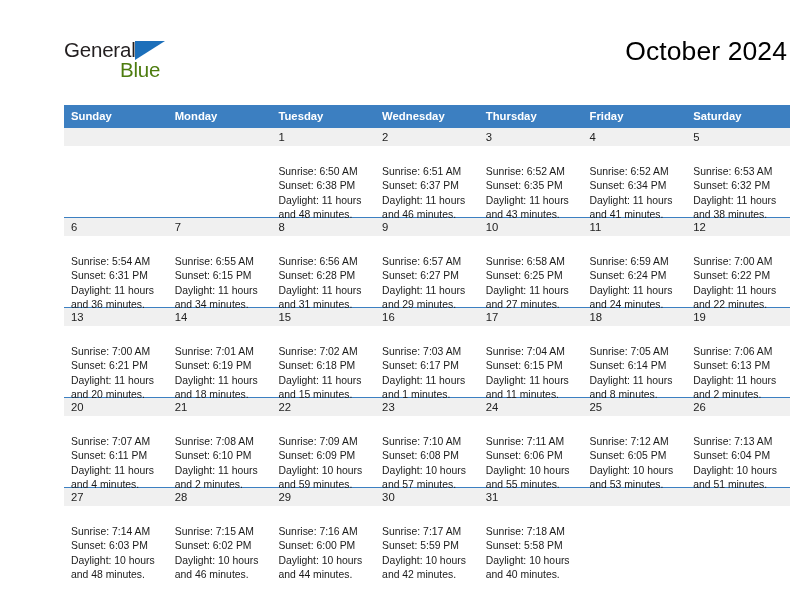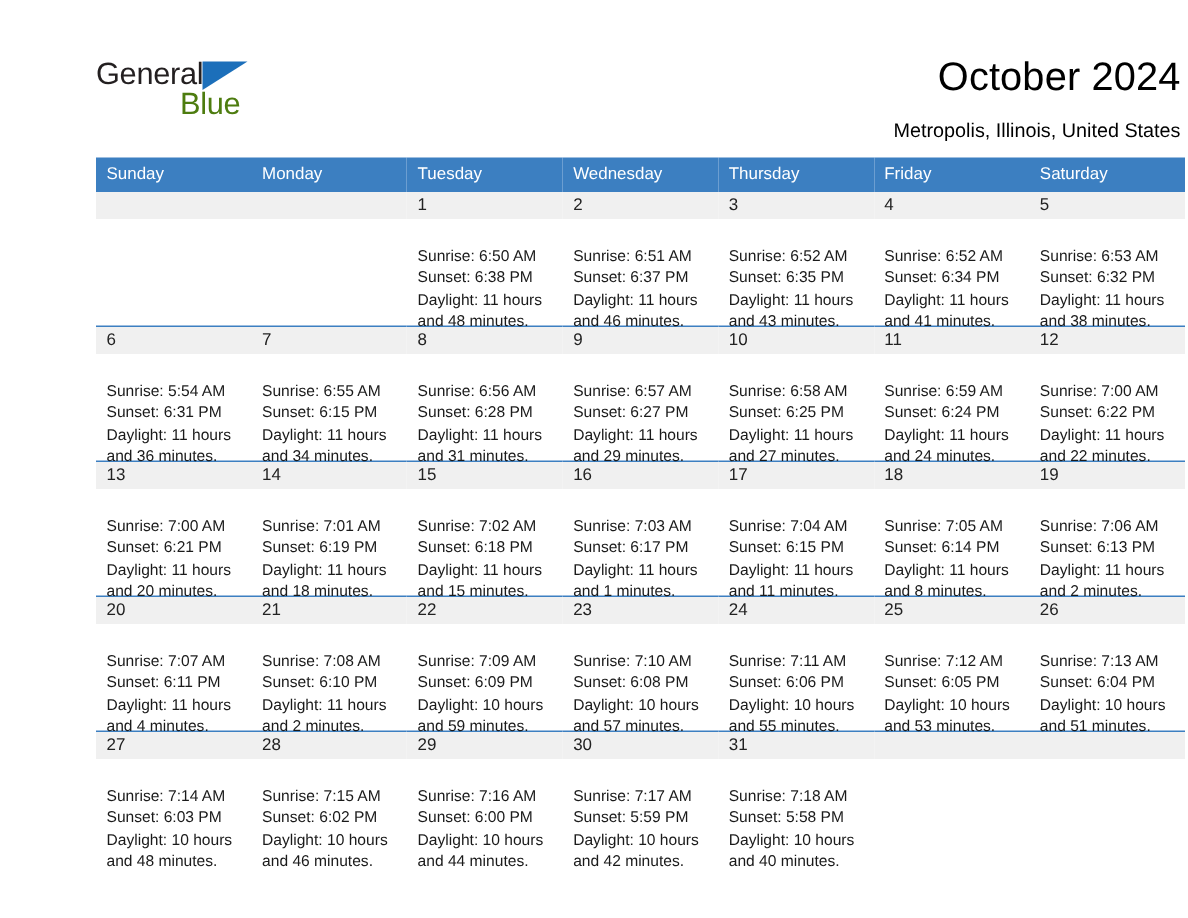--- a/index.html
+++ b/index.html
@@ -103,21 +103,21 @@
     border-collapse: collapse;
     table-layout: fixed;
     width: 726px;
   }
   table.cal col { width: 103.71px; }
 
   thead th {
     background: #3c7fc1;
     color: #ffffff;
     font-size: 11.3px;
-    font-weight: 400;
+    font-weight: 700;
     text-align: left;
     padding: 5px 0 6px 7px;
     height: 11px;
     vertical-align: middle;
     border: none;
   }
 
   tbody td {
     vertical-align: top;
     padding: 0;
@@ -173,21 +173,20 @@
 
 <div class="page">
 
   <div class="header">
     <div class="logo">
       <span class="logo-general">General</span>
       <span class="logo-triangle"></span>
       <span class="logo-blue">Blue</span>
     </div>
     <div class="title">October 2024</div>
-    <div class="subtitle">Metropolis, Illinois, United States</div>
   </div>
 
   <div class="calendar">
     <table class="cal">
       <colgroup>
         <col>
           <col>
           <col>
           <col>
           <col>

